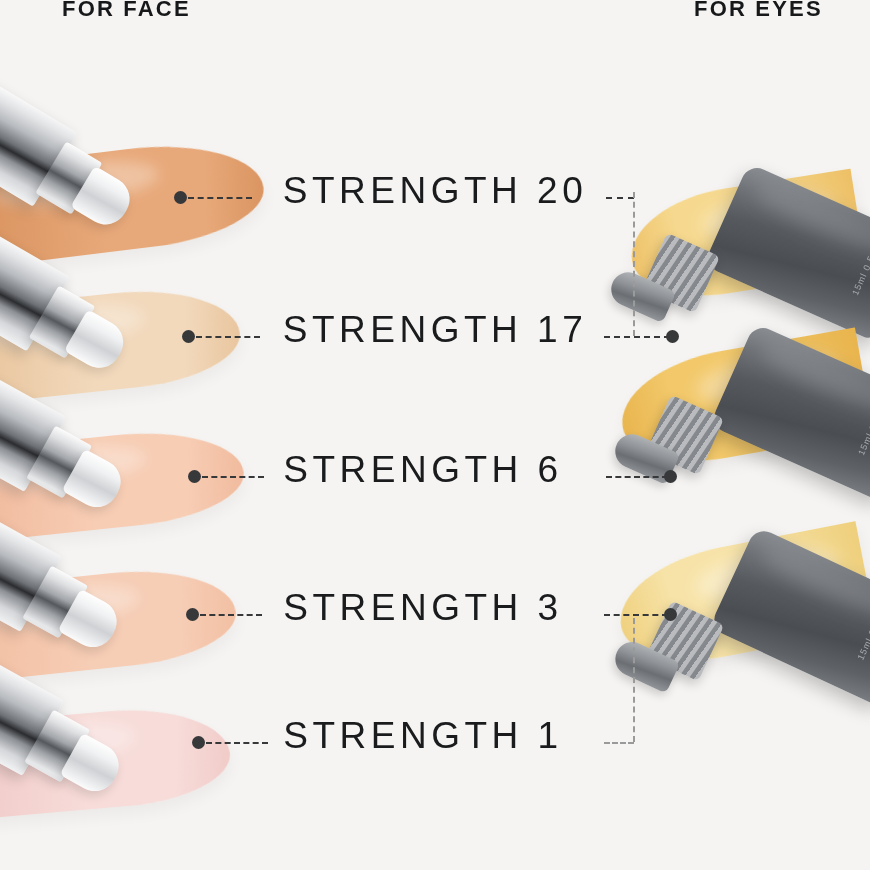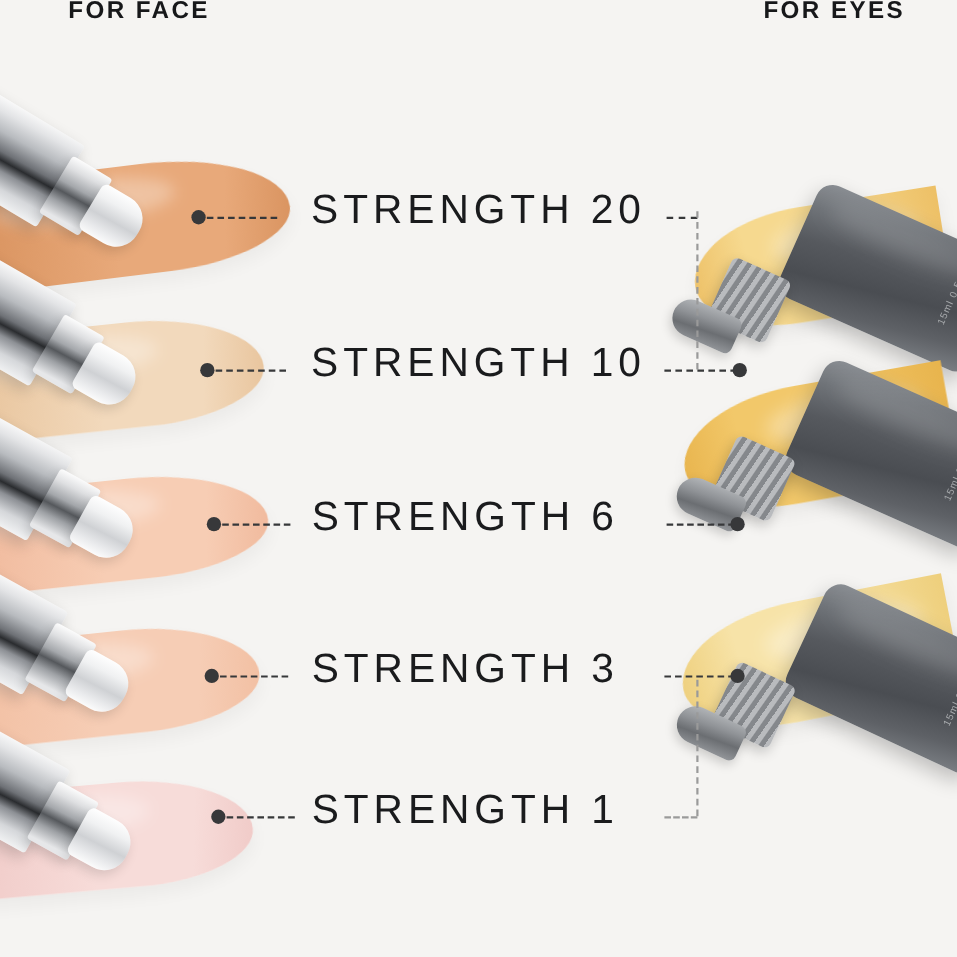--- a/index.html
+++ b/index.html
@@ -318,21 +318,21 @@
     <span class="dot" style="left: 174px; background: rgb(55, 56, 58);"></span>
     <span class="lead" style="left: 188px; width: 64px; border-top-color: rgb(55, 56, 58);"></span>
     <span class="row-label" style="color: rgb(26, 27, 29);">STRENGTH 20</span>
     <span class="lead" style="left: 606px; width: 28px; border-top-color: rgb(55, 56, 58);"></span>
   </div>
   <span class="vline" style="left: 633px; top: 192px; height: 144px; border-left-color: rgb(154, 154, 154);"></span>
 
   <div class="row" style="top:336px;">
     <span class="dot" style="left: 182px; background: rgb(55, 56, 58);"></span>
     <span class="lead" style="left: 196px; width: 64px; border-top-color: rgb(55, 56, 58);"></span>
-    <span class="row-label" style="color: rgb(26, 27, 29);">STRENGTH 10</span>
+    <span class="row-label" style="color: rgb(26, 27, 29);">STRENGTH 17</span>
     <span class="lead" style="left: 604px; width: 66px; border-top-color: rgb(55, 56, 58);"></span>
     <span class="dot" style="left: 666px; background: rgb(55, 56, 58);"></span>
   </div>
 
   <div class="row" style="top:476px;">
     <span class="dot" style="left: 188px; background: rgb(55, 56, 58);"></span>
     <span class="lead" style="left: 202px; width: 62px; border-top-color: rgb(55, 56, 58);"></span>
     <span class="row-label shift" style="color: rgb(26, 27, 29);">STRENGTH 6</span>
     <span class="lead" style="left: 606px; width: 62px; border-top-color: rgb(55, 56, 58);"></span>
     <span class="dot" style="left: 664px; background: rgb(55, 56, 58);"></span>

